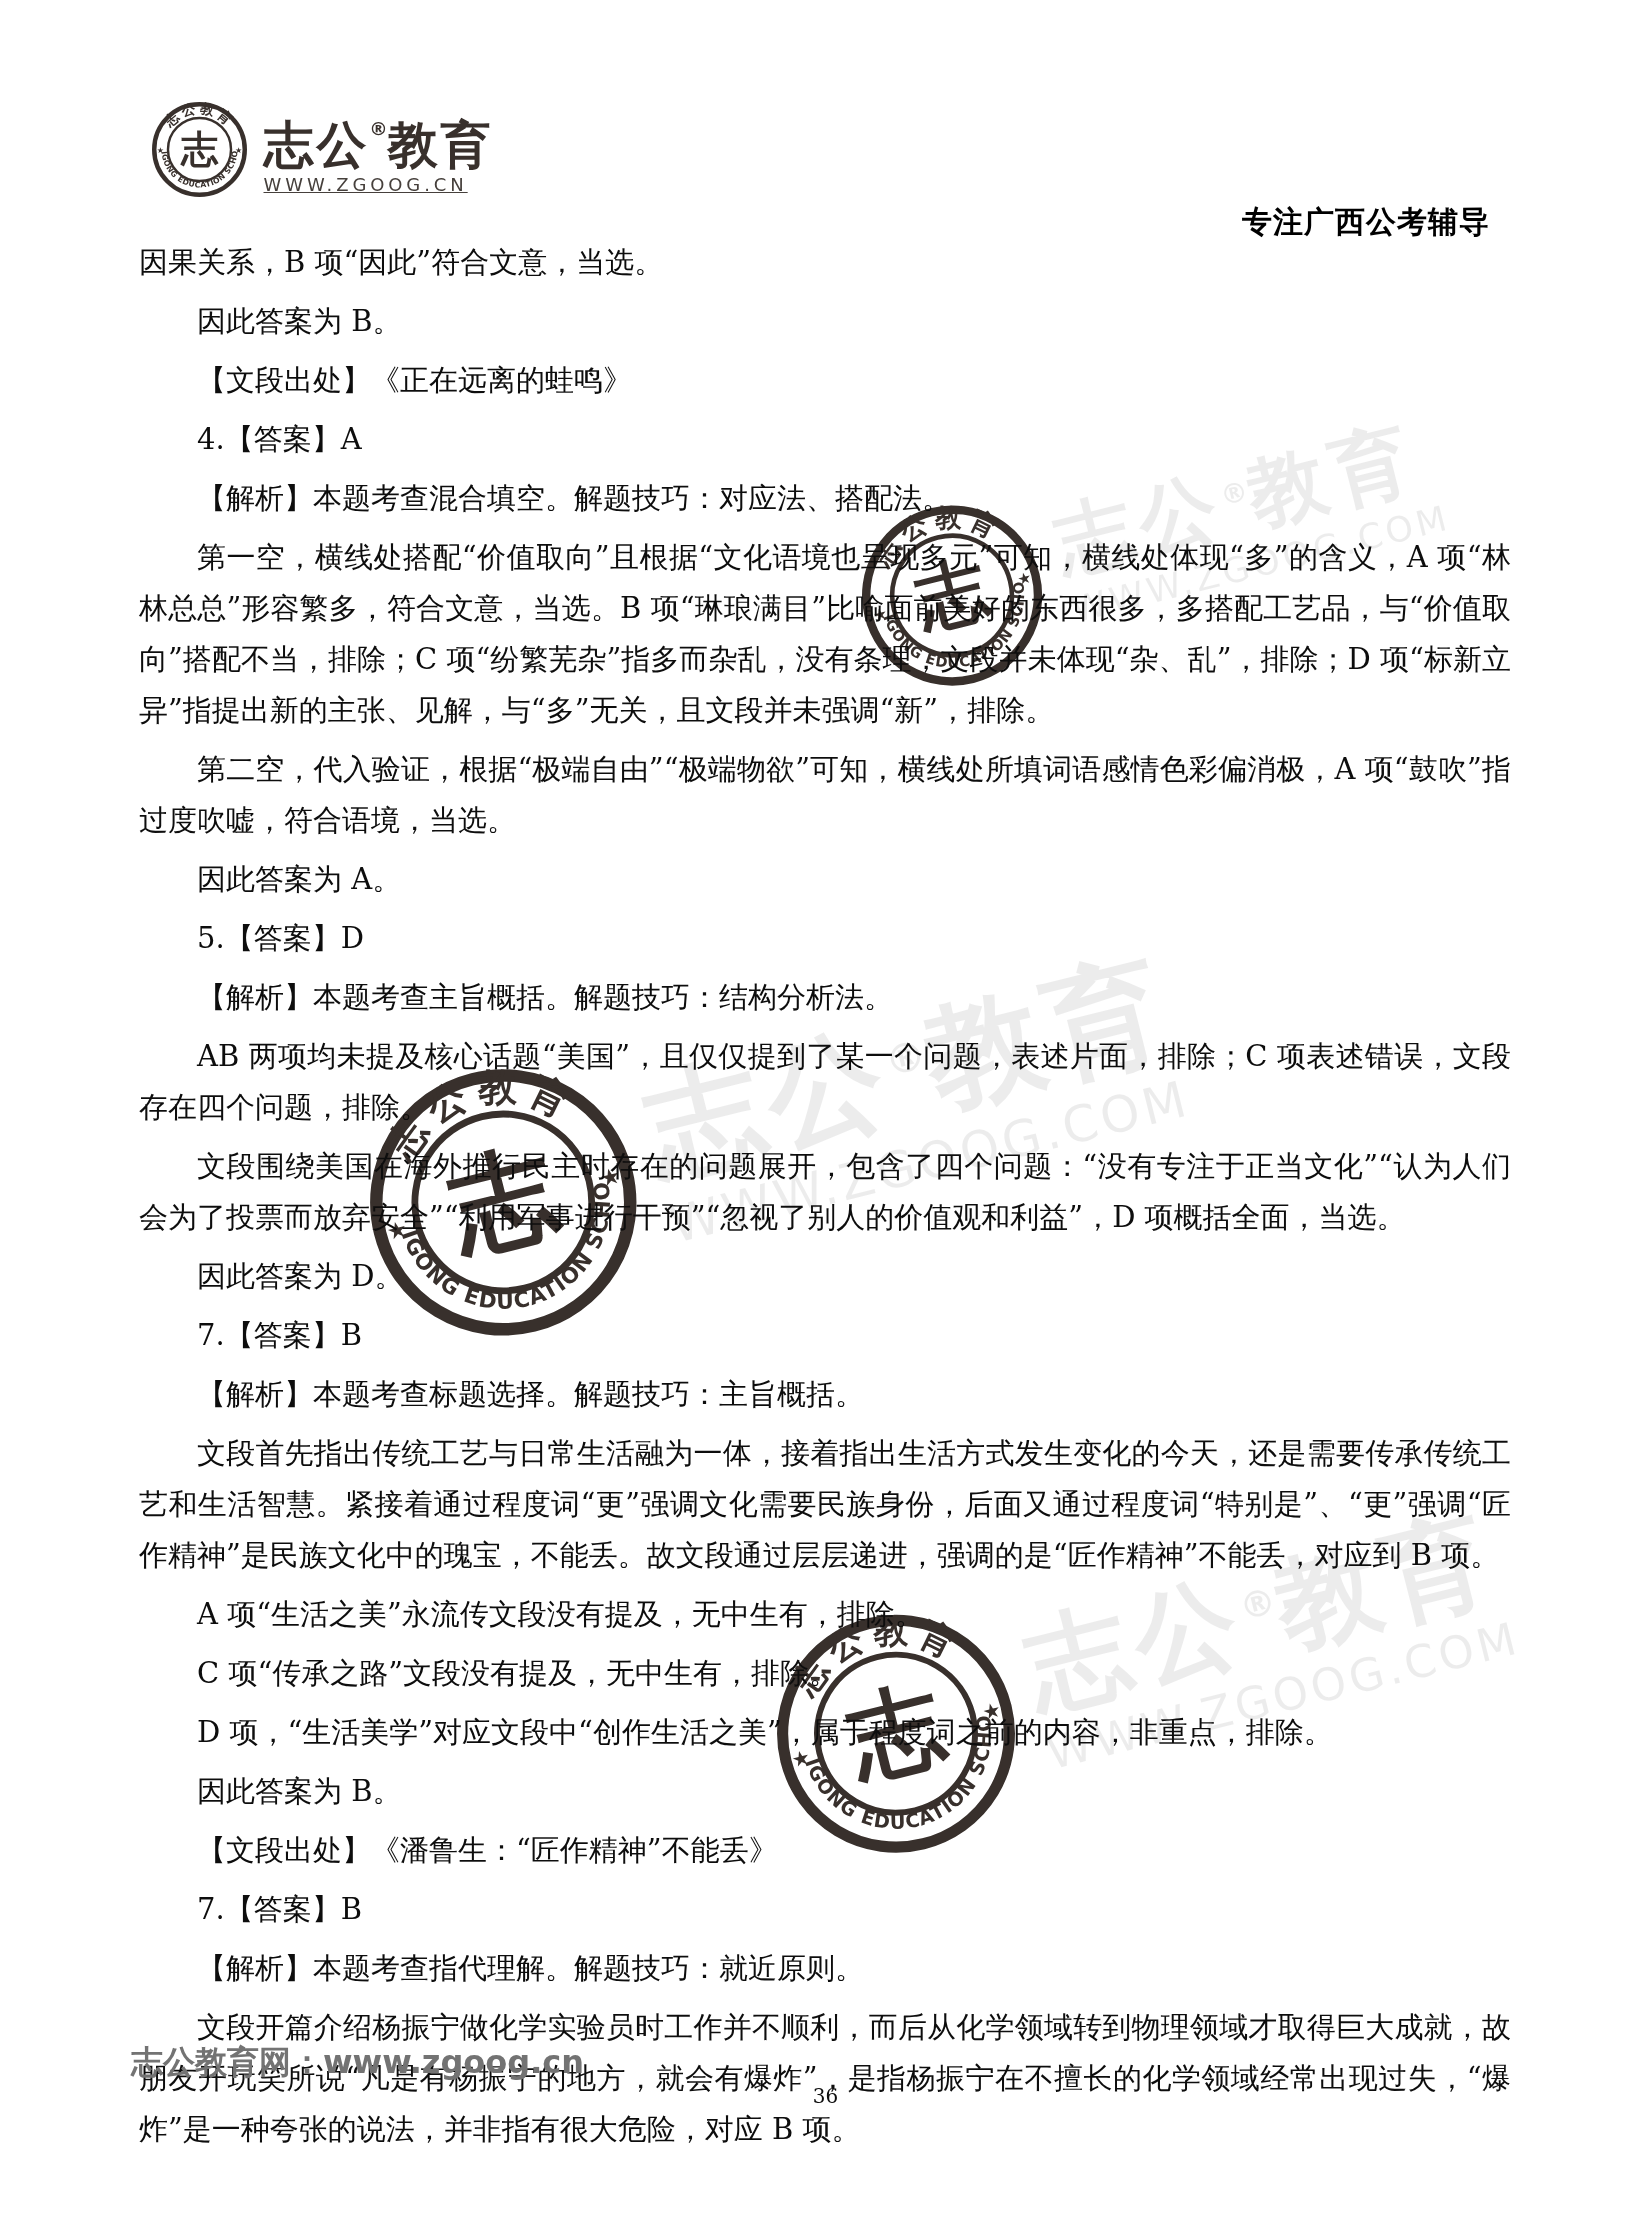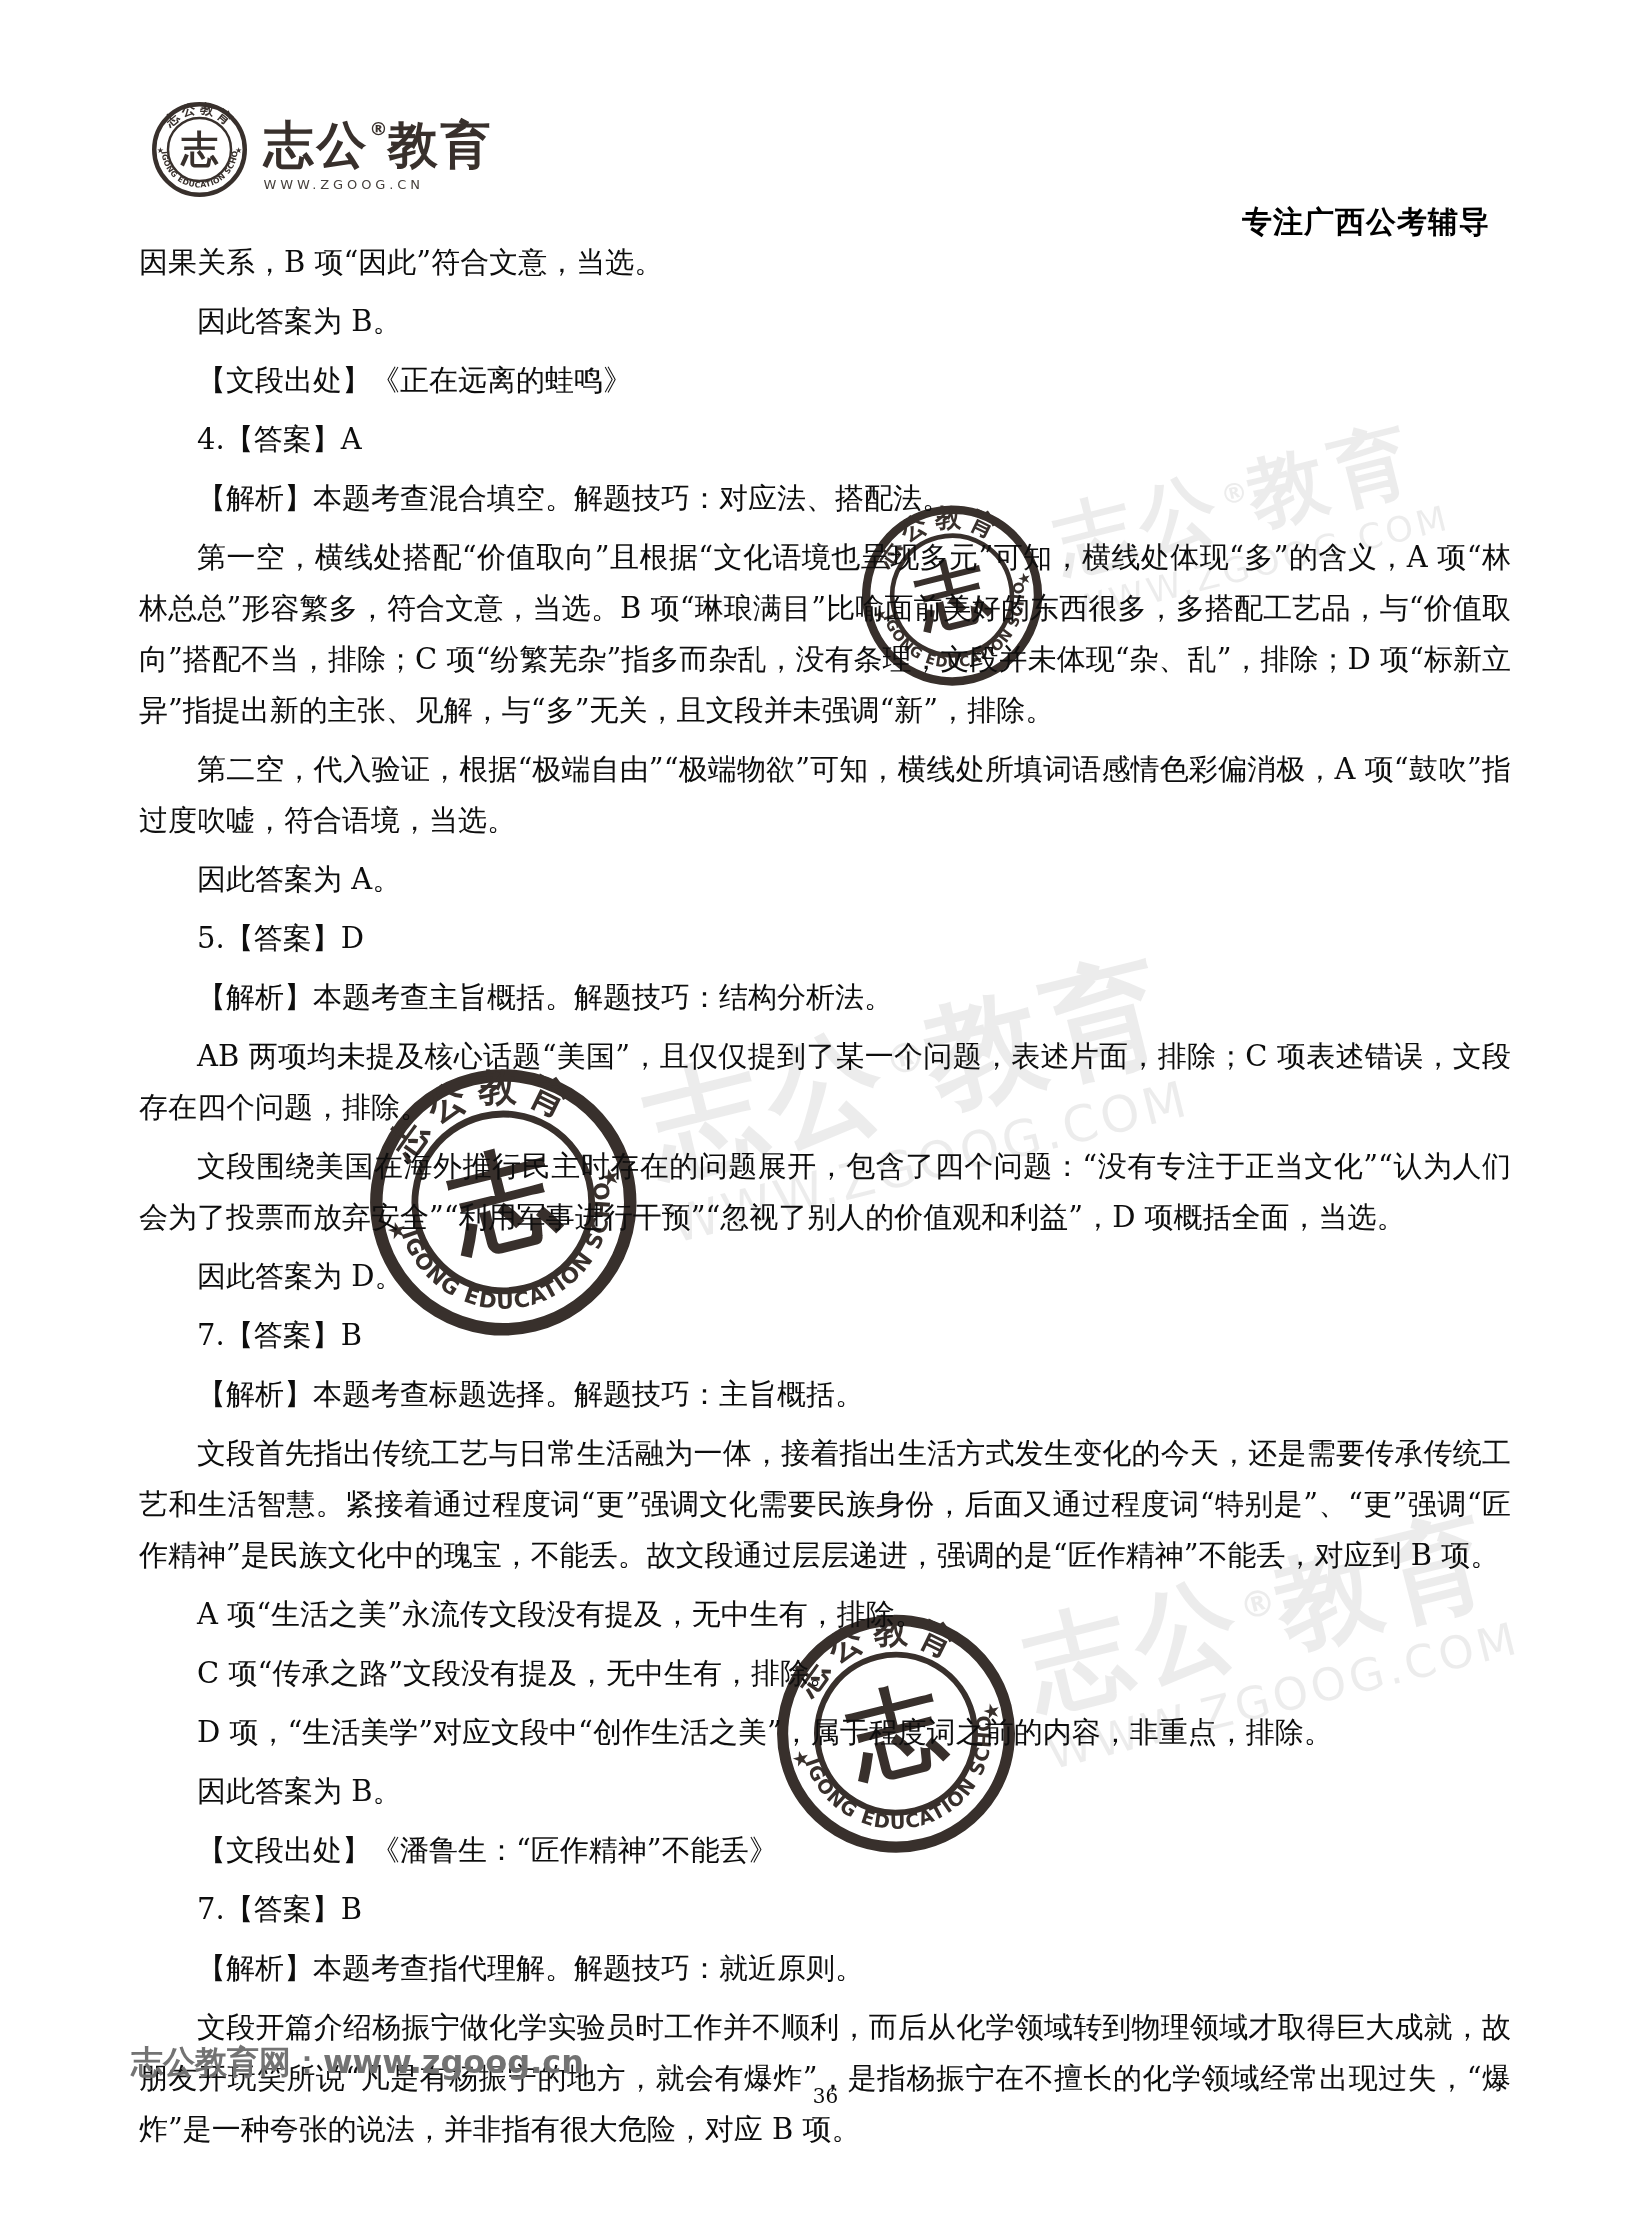--- a/index.html
+++ b/index.html
@@ -11,22 +11,22 @@
   
   .header { position:absolute; top:101px; left:151px; display:flex; align-items:center; gap:15.5px; z-index:2; }
   .seal-svg { width:97px; height:97px; color:#38302c; flex:0 0 auto; }
   .logo-block { display:flex; flex-direction:column; }
   .logo-brand {
     font-family:"DejaVu Sans","Liberation Sans",sans-serif; font-weight:900;
     font-size:50px; line-height:52px; color:#38302c; letter-spacing:2.9px; white-space:nowrap;
   }
   .logo-brand .reg { font-size:18.4px; vertical-align:27px; letter-spacing:0; }
   .logo-url {
-    font-family:"DejaVu Sans","Liberation Sans",sans-serif; font-size:13px; line-height:25px;
-    letter-spacing:3.9px; color:#46403c; margin-top:1px; white-space:nowrap;
+    font-family:"DejaVu Sans","Liberation Sans",sans-serif; font-size:18px; line-height:25px;
+    letter-spacing:3.9px; color:#46403c; margin-top:1px; white-space:nowrap;text-decoration:underline;
   }
   .slogan {
     position:absolute; top:158px; right:161px; z-index:2;
     font-family:"DejaVu Sans","Liberation Sans",sans-serif; font-weight:700;
     font-size:30px; color:#000; letter-spacing:1px; white-space:nowrap;margin-top:44px;
   }
   
   .content {
     position:absolute; left:131px; top:229px; width:1388px; z-index:1;
     font-size:29px; line-height:51px; text-align:justify; color:#0d0d0d;

